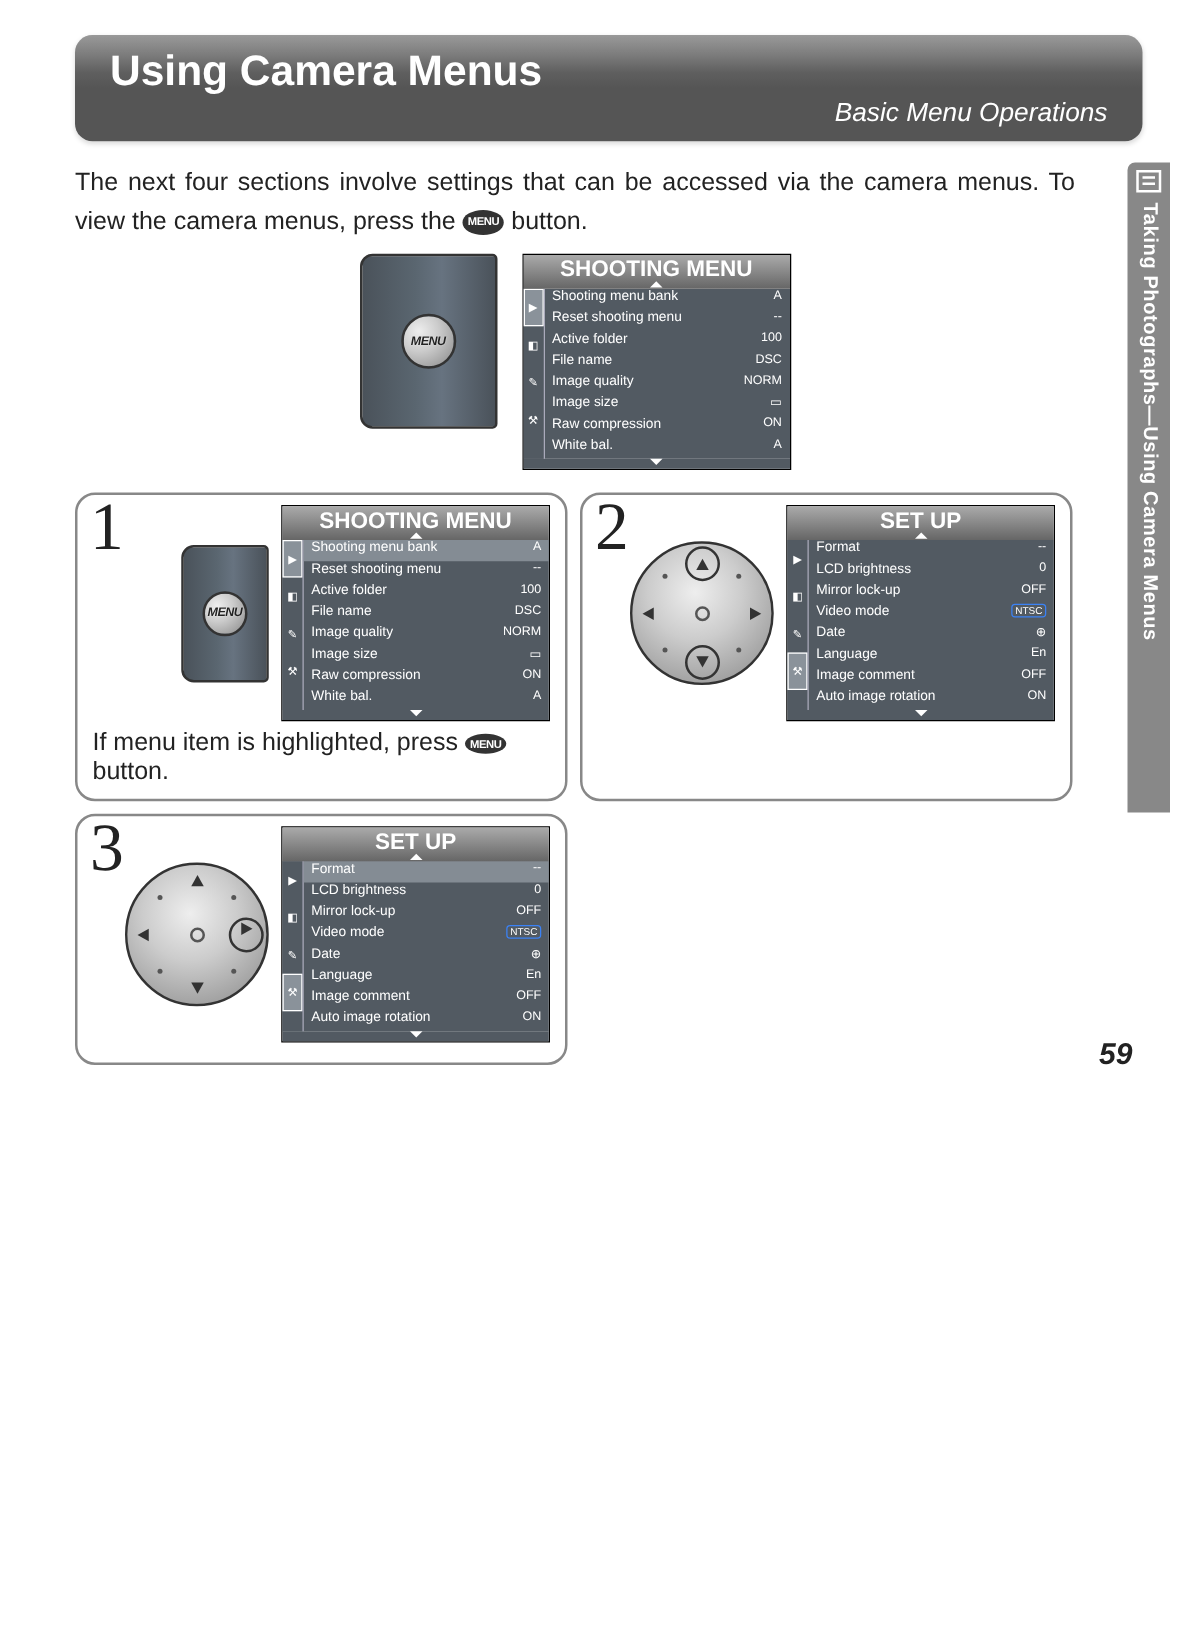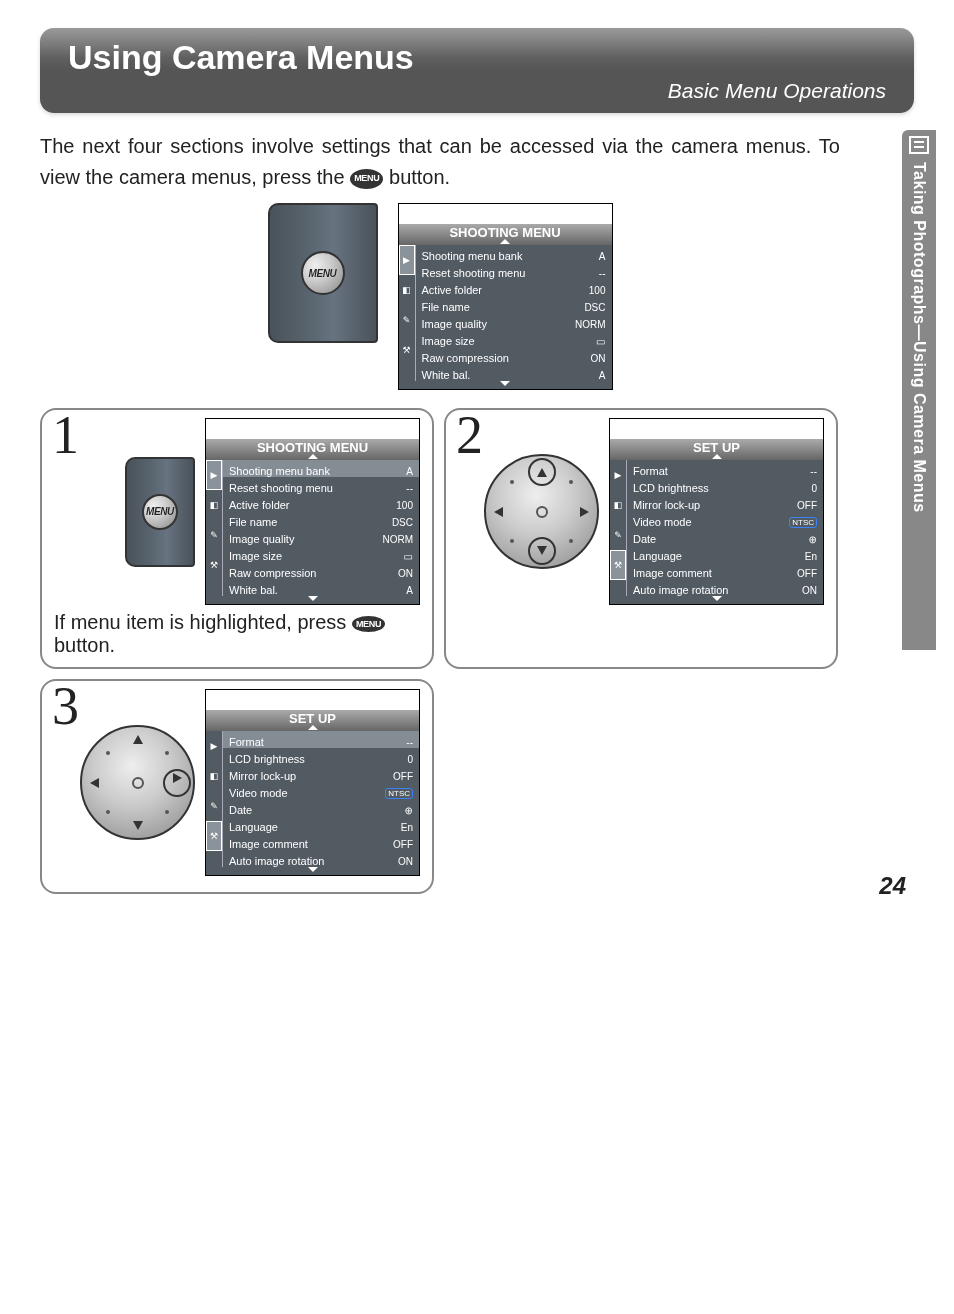--- a/index.html
+++ b/index.html
@@ -5,21 +5,21 @@
   * { box-sizing: border-box; margin: 0; padding: 0; }
   body {
     width: 954px;
     height: 1314px;
     background: #fff;
     font-family: Arial, Helvetica, sans-serif;
     color: #222;
     position: relative;
   }
   .page {
-    padding: 28px 40px 40px 40px;
+    padding: 28px 40px 40px 60px;
     position: relative;
   }
 
   
   .banner {
     background: linear-gradient(to bottom, #777 0%, #555 50%, #555 100%);
     border-radius: 14px;
     padding: 10px 28px 10px 28px;
     margin-bottom: 18px;
     position: relative;
@@ -97,41 +97,40 @@
   .lcd {
     width:215px;
     border:1.5px solid #000;
     font-size:12px;
     background:#fff;
   }
   .lcd-top {
     background:linear-gradient(to bottom,#aaa,#666);
     color:#fff;
     text-align:center;
-    font-size:13px;
+    font-size:18px;
     font-weight:bold;
     position:relative;
     padding:1px 0;
-    margin-top:20px;
   }
   .lcd-top .ind {
     content:'';
     display:block;
     width:0;height:0;
     border-left:5px solid transparent;
     border-right:5px solid transparent;
     border-bottom:5px solid #fff;
     margin:-1px auto 0 auto;
   }
   .lcd-body { background:#525a62; color:#fff; display:flex; }
   .lcd-tabs { width:16px; background:#525a62; display:flex;flex-direction:column;justify-content:flex-start; }
   .lcd-tabs div{ height:22%; display:flex;align-items:center;justify-content:center; font-size:9px;}
   .lcd-tabs .active{ background:#8a929a; border:1px solid #fff;}
   .lcd-list { flex:1; border-left:1px solid #aab; }
-  .lcd-row { display:flex; justify-content:space-between; padding:0 6px; height:17px; align-items:flex-end; font-size:11px;}
+  .lcd-row { display:flex; justify-content:space-between; padding:0 6px; height:17px; align-items:flex-start; font-size:11px;}
   .lcd-row .v { font-size:10px; }
   .lcd-row.ntsc .v { border:1px solid #3b82f6; border-radius:3px; font-size:8px; padding:0 2px;}
   .lcd-row.hl { background:#848c94; }
   .lcd-bottom {
     background:#525a62; height:8px;
     display:flex;justify-content:center;align-items:flex-start;
   }
   .lcd-bottom .ind {
     width:0;height:0;
     border-left:5px solid transparent;
@@ -497,14 +496,14 @@
 
 
     </div>
   </div>
 
   <div class="sidetab">
     <div class="ic"></div>
     <div class="txt">Taking Photographs—Using Camera Menus</div>
   </div>
 
-  <div class="pagenum">24</div>
+  <div class="pagenum">59</div>
 </div>
 
 </body></html>

